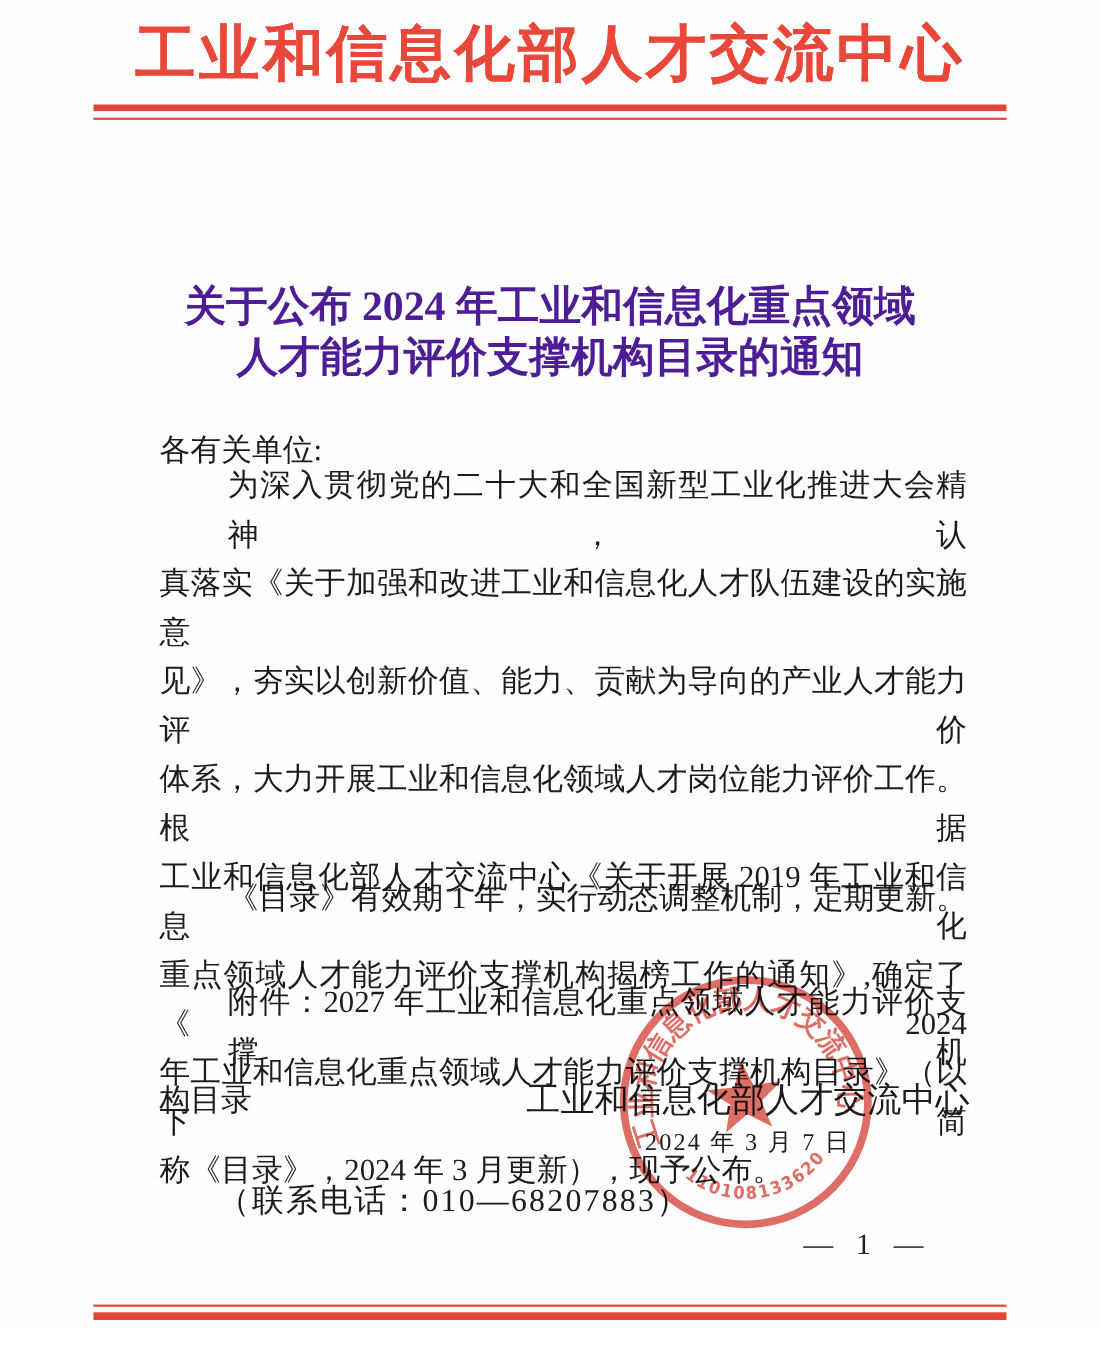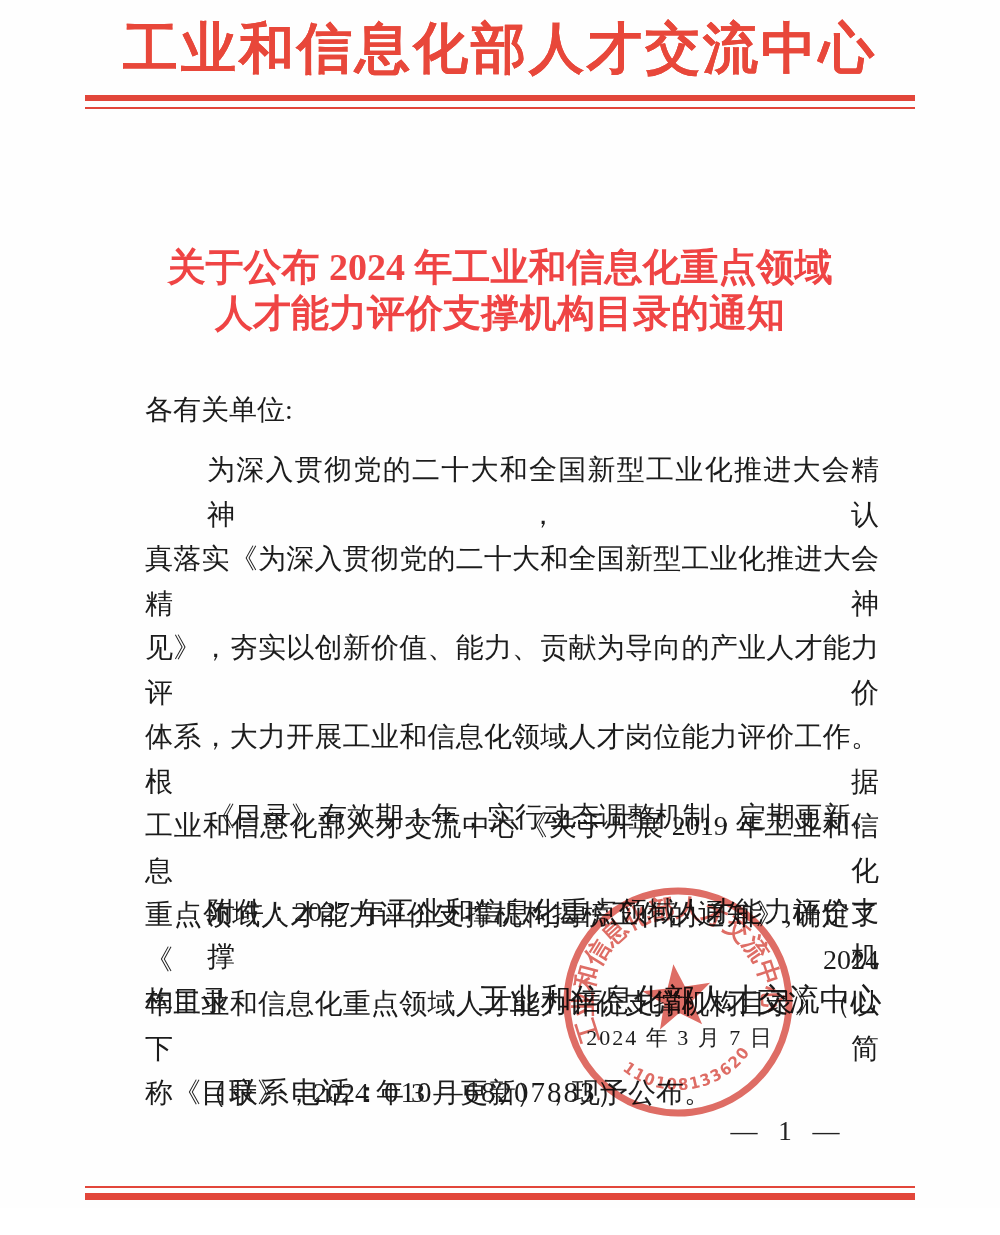--- a/index.html
+++ b/index.html
@@ -27,29 +27,29 @@
   .rule-bottom-thin{top:1186px;height:2px;}
   .rule-bottom-thick{top:1193px;height:7px;}
   
   .doc-number{
     position:absolute;top:170px;left:0;right:140px;
     text-align:right;font-size:27px;letter-spacing:1px;
     white-space:nowrap;
   }
   
   .doc-title{
-    position:absolute;top:244px;left:0;right:0;
+    position:absolute;top:256px;left:0;right:0;
     text-align:center;
     font-size:38px;font-weight:bold;line-height:46px;
-    color:#ef4444;
+    color:#4c1d95;
   }
   
   .body-text{font-size:28px;line-height:44.5px;}
   .salutation{position:absolute;top:388px;left:145px;}
-  .para1{position:absolute;top:448px;left:145px;width:734px;}
+  .para1{position:absolute;top:420px;left:145px;width:734px;}
   .para2{position:absolute;top:795px;left:145px;width:734px;}
   .attachment{position:absolute;top:890px;left:145px;width:734px;}
   .line{display:block;white-space:nowrap;}
   .jl{white-space:normal;text-align:justify;text-align-last:justify;}
   .indent{padding-left:62px;}
   .signature{
     position:absolute;top:979px;left:430px;width:500px;
     text-align:center;font-size:31px;white-space:nowrap;
   }
   .sign-date{
@@ -85,21 +85,21 @@
 
   <div class="doc-title">
     <span class="line">关于公布 2024 年工业和信息化重点领域</span>
     <span class="line">人才能力评价支撑机构目录的通知</span>
   </div>
 
   <div class="body-text salutation">各有关单位:</div>
 
   <div class="body-text para1">
     <span class="line jl indent">为深入贯彻党的二十大和全国新型工业化推进大会精神，认</span>
-    <span class="line jl">真落实《为深入贯彻党的二十大和全国新型工业化推进大会精神</span>
+    <span class="line jl">真落实《关于加强和改进工业和信息化人才队伍建设的实施意</span>
     <span class="line jl">见》，夯实以创新价值、能力、贡献为导向的产业人才能力评价</span>
     <span class="line jl">体系，大力开展工业和信息化领域人才岗位能力评价工作。根据</span>
     <span class="line jl">工业和信息化部人才交流中心《关于开展 2019 年工业和信息化</span>
     <span class="line jl">重点领域人才能力评价支撑机构揭榜工作的通知》,确定了《2024</span>
     <span class="line jl">年工业和信息化重点领域人才能力评价支撑机构目录》（以下简</span>
     <span class="line">称《目录》，2024 年 3 月更新），现予公布。</span>
   </div>
 
   <div class="body-text para2">
     <span class="line indent">《目录》有效期 1 年，实行动态调整机制，定期更新。</span>

